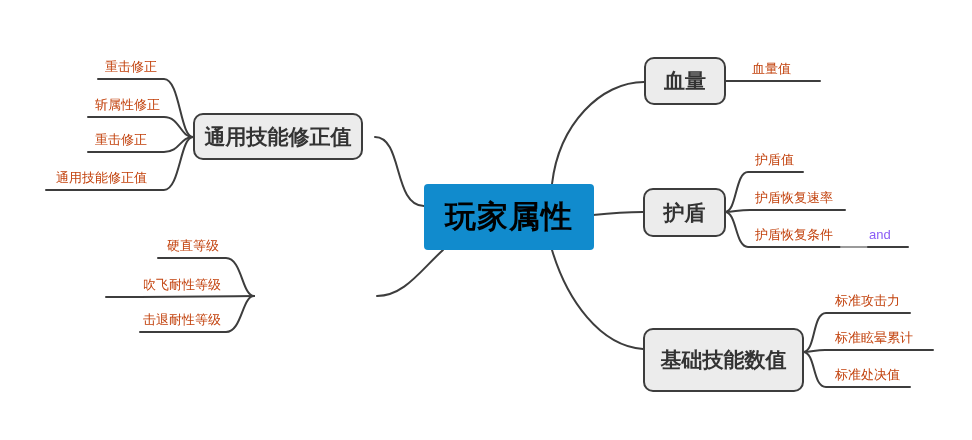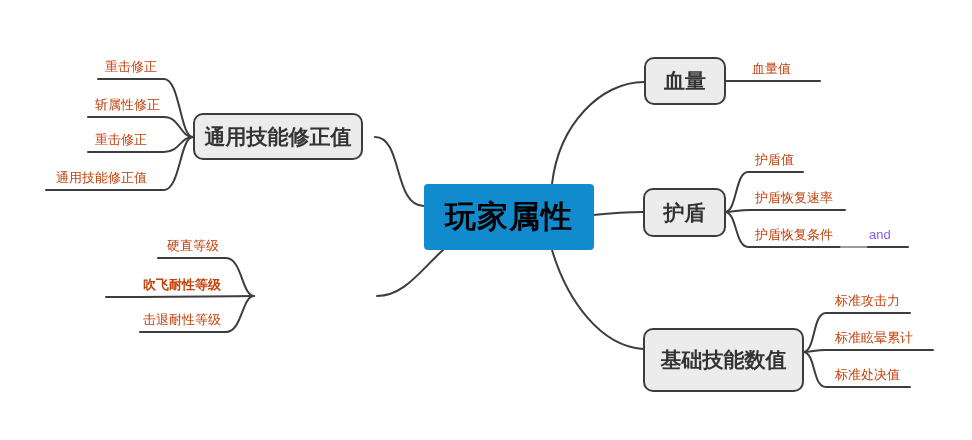--- a/index.html
+++ b/index.html
@@ -70,21 +70,21 @@
   <div class="topic" style="left:644px;top:57px;width:82px;height:48px;">血量</div>
   <div class="topic" style="left:643px;top:188px;width:83px;height:49px;">护盾</div>
   <div class="topic" style="left:643px;top:328px;width:161px;height:64px;">基础技能数值</div>
 
   <div class="leaf" style="left:105px;top:59px;">重击修正</div>
   <div class="leaf" style="left:95px;top:97px;">斩属性修正</div>
   <div class="leaf" style="left:95px;top:132px;">重击修正</div>
   <div class="leaf" style="left:56px;top:170px;">通用技能修正值</div>
 
   <div class="leaf" style="left:167px;top:238px;">硬直等级</div>
-  <div class="leaf" style="left:143px;top:277px;font-weight:bold;">吹飞耐性等级</div>
+  <div class="leaf" style="left:143px;top:277px;">吹飞耐性等级</div>
   <div class="leaf" style="left:143px;top:312px;">击退耐性等级</div>
 
   <div class="leaf" style="left:752px;top:61px;">血量值</div>
 
   <div class="leaf" style="left:755px;top:152px;">护盾值</div>
   <div class="leaf" style="left:755px;top:190px;">护盾恢复速率</div>
   <div class="leaf" style="left:755px;top:227px;">护盾恢复条件</div>
   <div class="leaf annot" style="left:869px;top:227px;">and</div>
 
   <div class="leaf" style="left:835px;top:293px;">标准攻击力</div>

